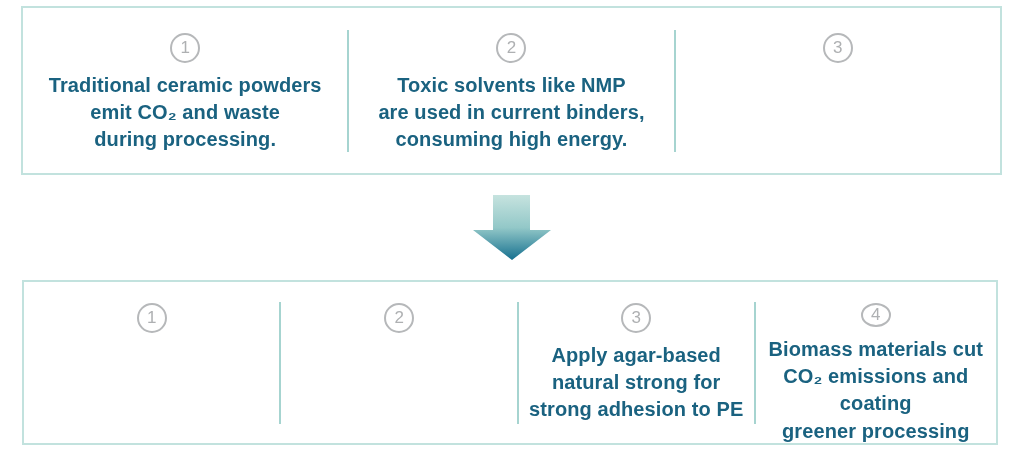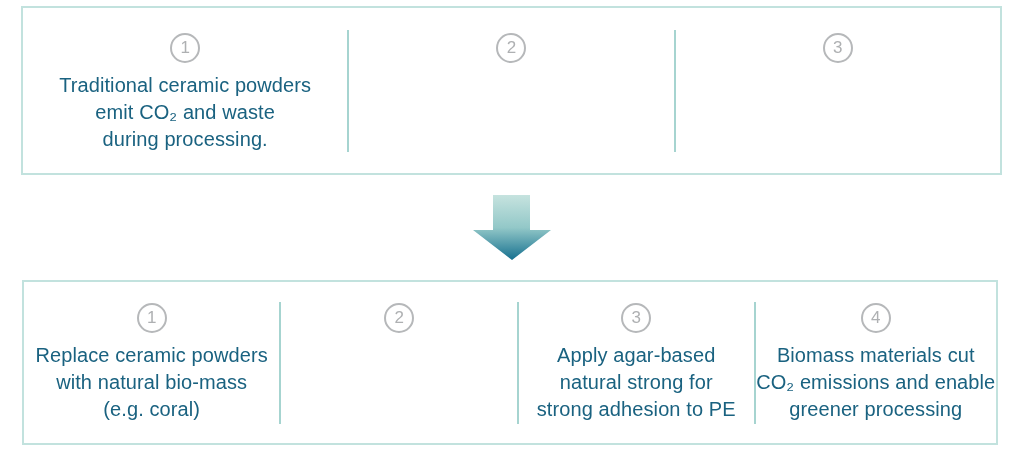--- a/index.html
+++ b/index.html
@@ -64,21 +64,21 @@
     font-size: 17px;
     font-weight: 400;
     display: flex;
     align-items: center;
     justify-content: center;
     margin-bottom: 9px;
   }
   .txt {
     color: #1a6280;
     font-size: 20px;
-    font-weight: 400;
+    font-weight: 700;
     line-height: 1.36;
     text-align: center;
     white-space: pre-line;
     letter-spacing: 0.1px;
   }
   #arrow {
     position: absolute;
     left: 473px;
     top: 195px;
     width: 78px;
@@ -91,20 +91,23 @@
 <div class="box" id="top-box">
   <div class="panel">
     <div class="num">1</div>
     <div class="txt">Traditional ceramic powders
 emit CO₂ and waste
 during processing.</div>
   </div>
   <div class="divider"></div>
   <div class="panel">
     <div class="num">2</div>
+    <div class="txt">Toxic solvents like NMP
+are used in current binders,
+consuming high energy.</div>
   </div>
   <div class="divider"></div>
   <div class="panel">
     <div class="num">3</div>
   </div>
 </div>
 
 <svg id="arrow" viewBox="0 0 78 65" aria-hidden="true">
   <defs>
     <linearGradient id="arrow-grad" x1="0" y1="0" x2="0" y2="1">
@@ -112,35 +115,32 @@
       <stop offset="0.5" stop-color="#93c8c8"></stop>
       <stop offset="1" stop-color="#16708f"></stop>
     </linearGradient>
   </defs>
   <polygon points="20,0 57,0 57,35 78,35 39,65 0,35 20,35" fill="url(#arrow-grad)"></polygon>
 </svg>
 
 <div class="box" id="bottom-box">
   <div class="panel p-w1">
     <div class="num">1</div>
-    <div class="txt">Replace ceramic powders
-with natural bio-mass
-(e.g. coral)</div>
   </div>
   <div class="divider"></div>
   <div class="panel p-w2">
     <div class="num">2</div>
   </div>
   <div class="divider"></div>
   <div class="panel p-w3">
     <div class="num">3</div>
     <div class="txt">Apply agar-based
 natural strong for
 strong adhesion to PE</div>
   </div>
   <div class="divider"></div>
   <div class="panel p-w4">
     <div class="num">4</div>
     <div class="txt">Biomass materials cut
-CO₂ emissions and enable
+CO₂ emissions and coating
 greener processing</div>
   </div>
 </div>
 
 </body></html>

